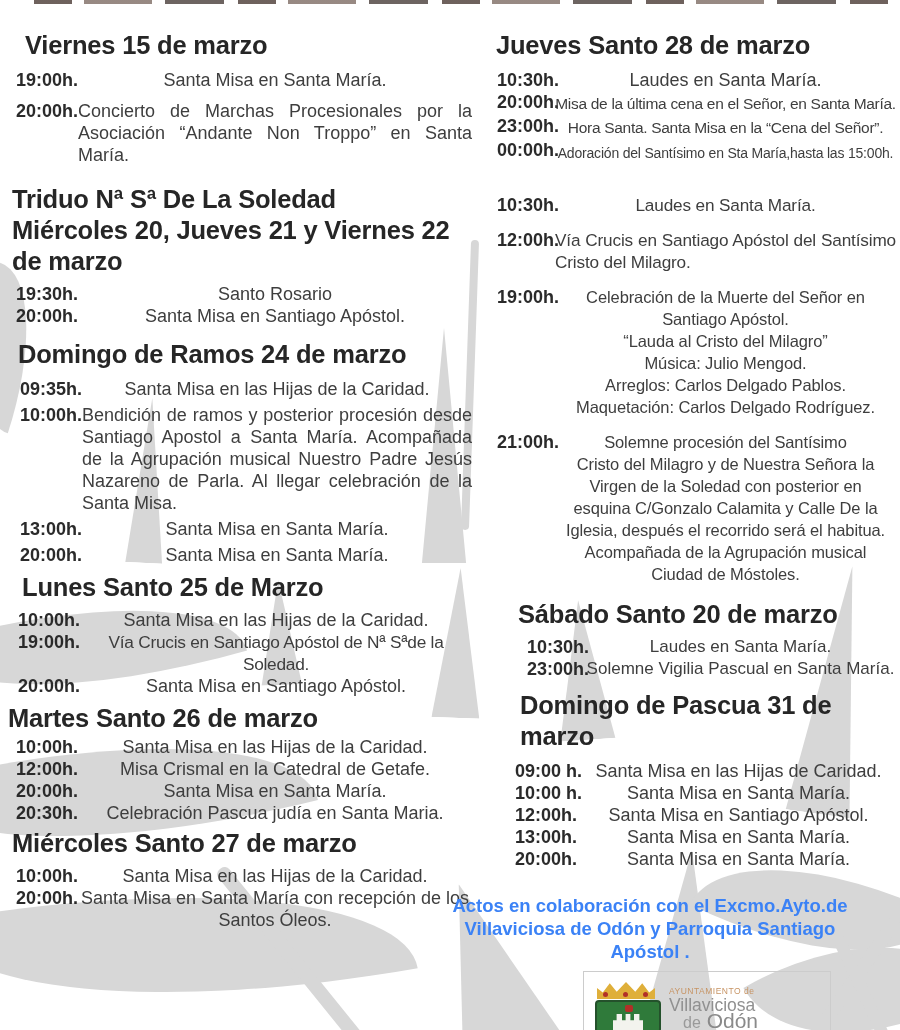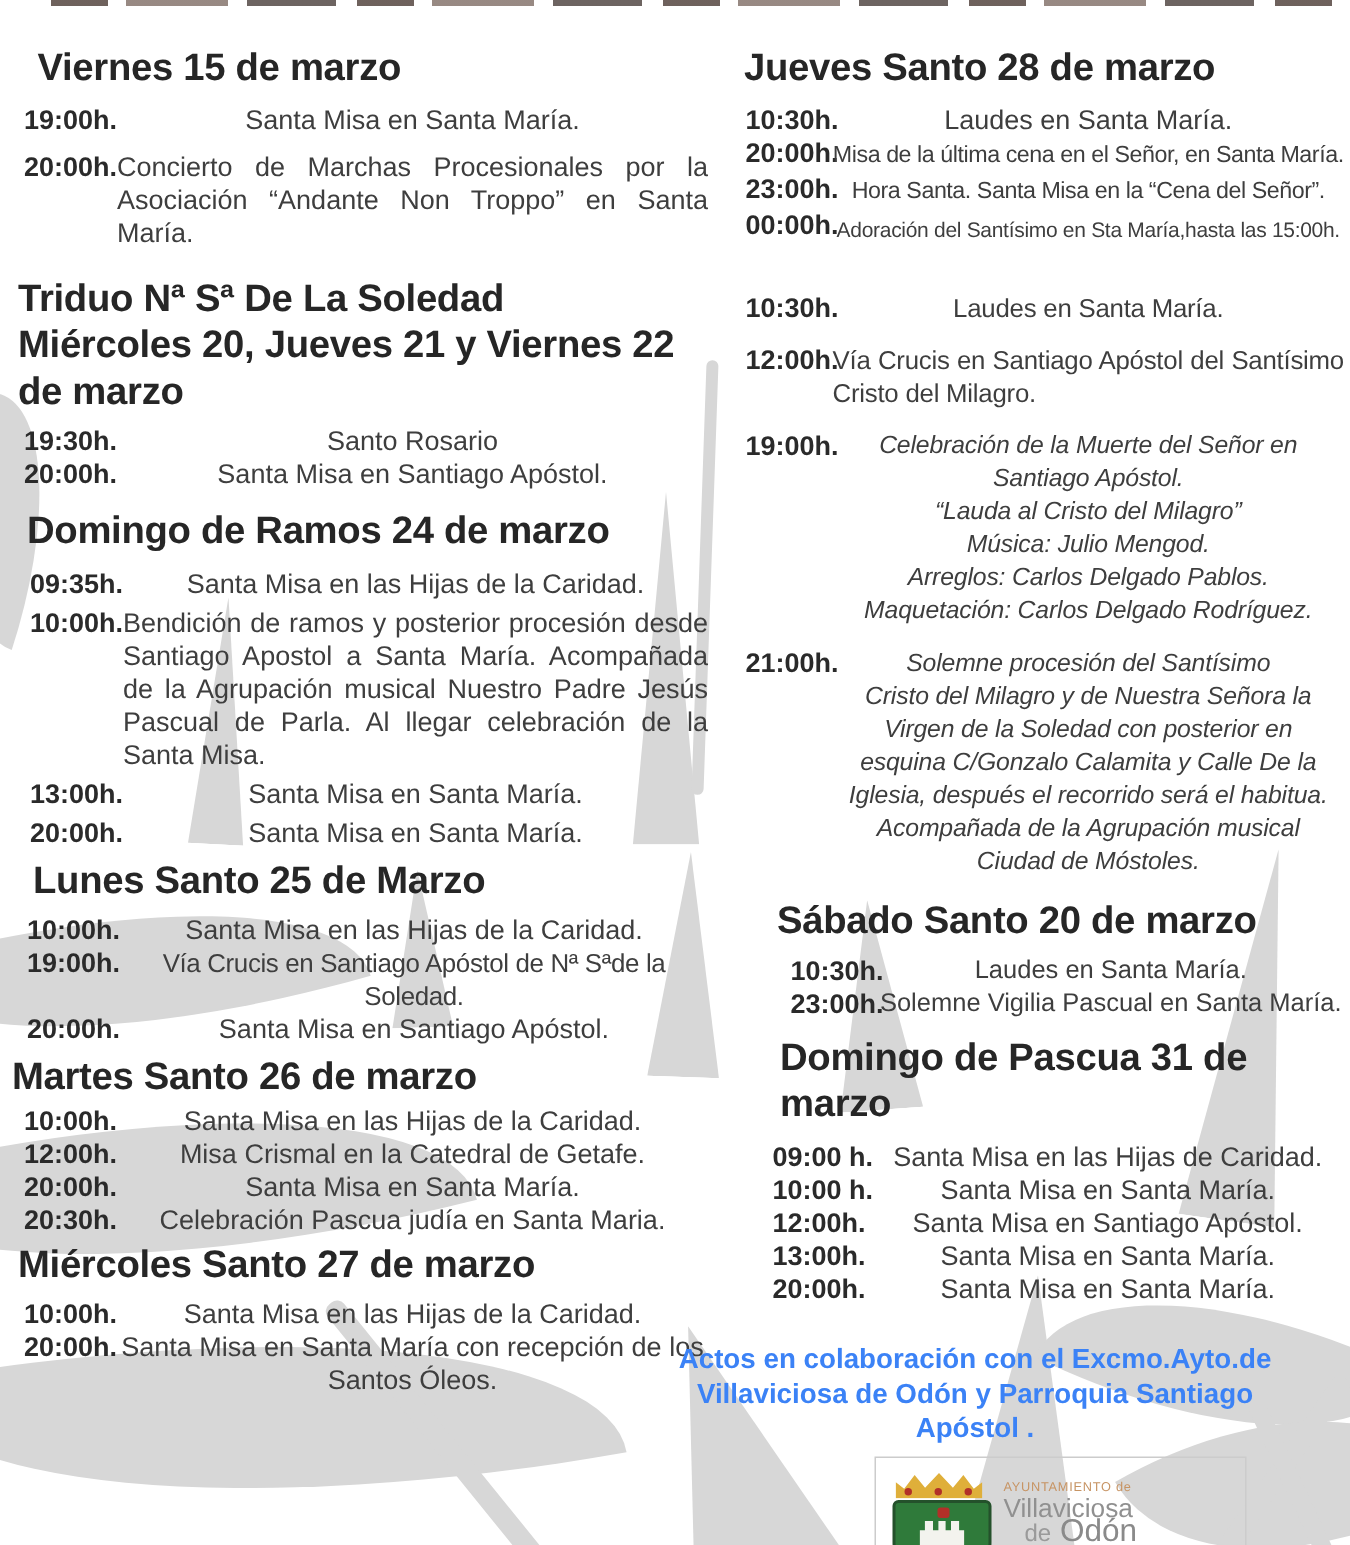--- a/index.html
+++ b/index.html
@@ -19,21 +19,21 @@
       rgba(60,48,44,.75) 131px 190px, rgba(60,48,44,0) 190px 204px);}
   
   .col{position:absolute;top:0;}
   .col-left{left:8px;width:464px;}
   .col-right{left:482px;width:414px;}
   .sec-heading{font-size:25.5px;font-weight:700;color:#262626;line-height:31px;letter-spacing:-.2px;}
   .entry{display:flex;line-height:22px;font-size:18px;padding-left:8px;}
   .time{flex:0 0 auto;width:62px;font-weight:700;color:#2a2a2a;white-space:nowrap;font-size:18px;}
   .etext{flex:1;color:#3e3e3e;text-align:center;}
   .justify{text-align:justify;}
-  .pre{white-space:pre-line;font-style:italic;}
+  .pre{white-space:pre-line;}
   
   #sec-viernes15{margin-top:30px}
   #sec-viernes15 .sec-heading{margin-left:17px;margin-bottom:8px}
   #sec-viernes15 .entry + .entry{margin-top:9px}
   #sec-triduo{margin-top:18px}
   #sec-triduo .sec-heading{margin-left:4px;margin-bottom:6px}
   #sec-ramos{margin-top:12px}
   #sec-ramos .sec-heading{margin-left:10px;margin-bottom:8px}
   #sec-ramos .entry{padding-left:12px;margin-bottom:4px}
   #sec-lunes{margin-top:6px}
@@ -145,21 +145,21 @@
       <section class="sec" id="sec-ramos">
         <div class="sec-heading">
           <div>Domingo de Ramos 24 de marzo</div>
         </div>
         <div class="entry">
           <span class="time">09:35h.</span>
           <div class="etext">Santa Misa en las Hijas de la Caridad.</div>
         </div>
         <div class="entry">
           <span class="time">10:00h.</span>
-          <div class="etext justify">Bendición de ramos y posterior procesión desde Santiago Apostol a Santa María. Acompañada de la Agrupación musical Nuestro Padre Jesús Pascual de Parla.  Al llegar celebración de la Santa Misa.</div>
+          <div class="etext justify">Bendición de ramos y posterior procesión desde Santiago Apostol a Santa María. Acompañada de la Agrupación musical Nuestro Padre Jesús Nazareno de Parla.  Al llegar celebración de la Santa Misa.</div>
         </div>
         <div class="entry">
           <span class="time">13:00h.</span>
           <div class="etext">Santa Misa en Santa María.</div>
         </div>
         <div class="entry">
           <span class="time">20:00h.</span>
           <div class="etext">Santa Misa en Santa María.</div>
         </div>
       </section>

